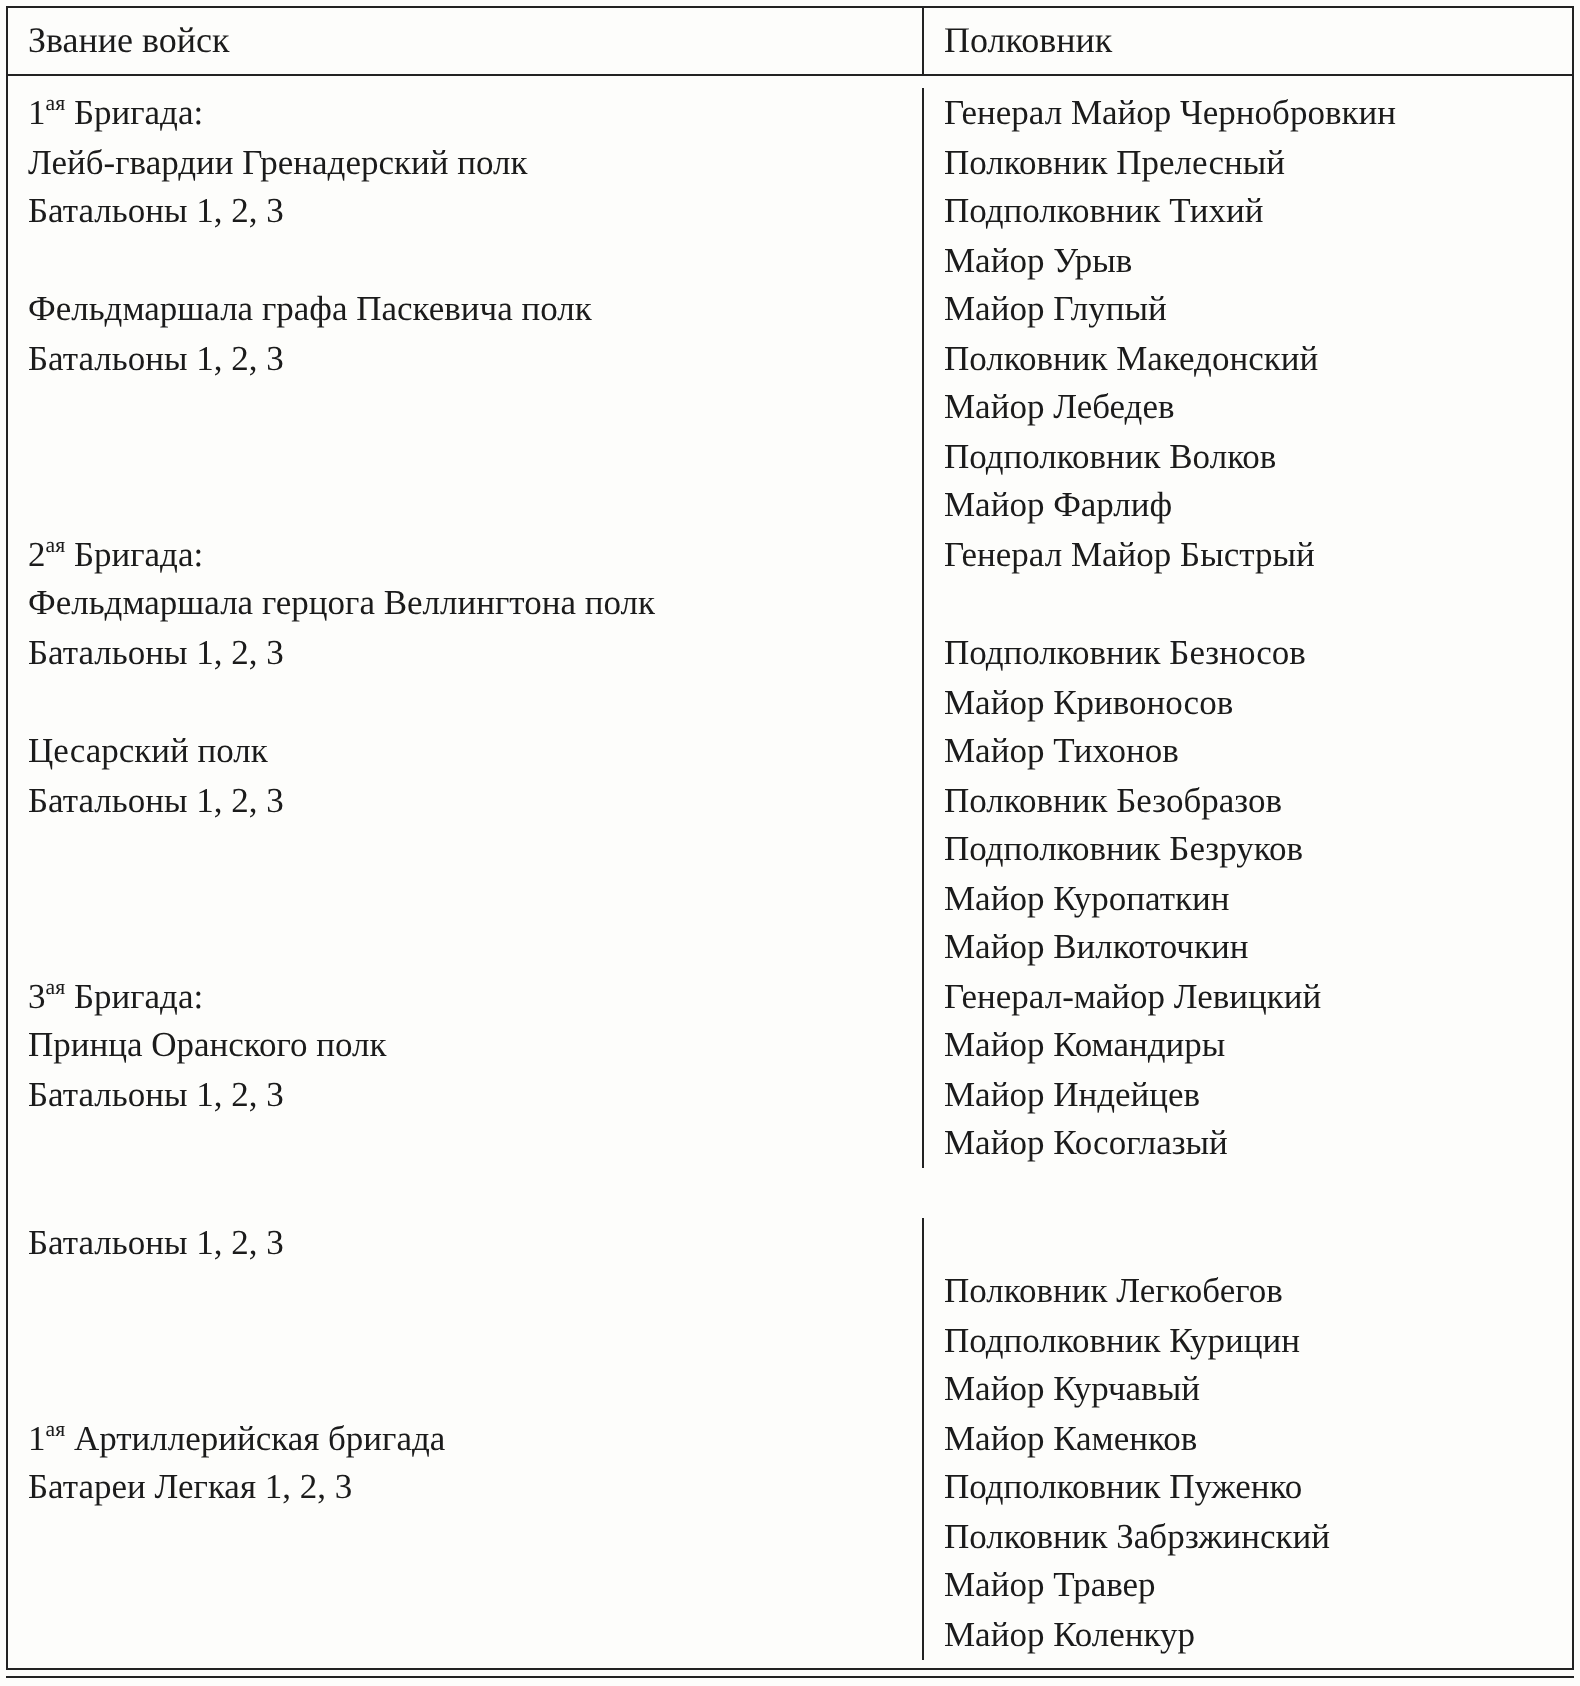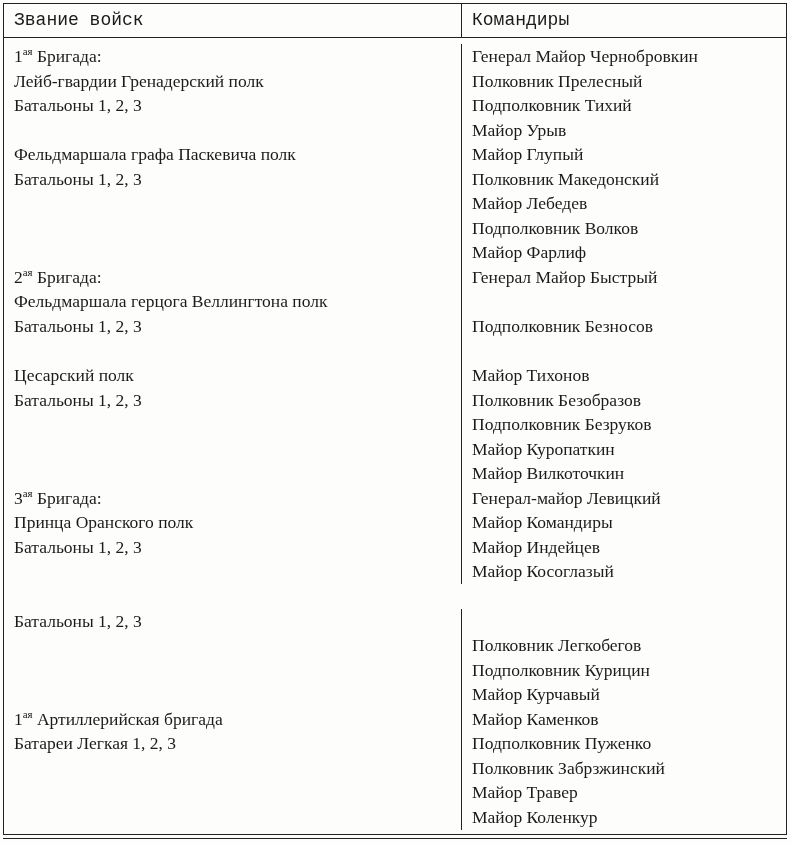--- a/index.html
+++ b/index.html
@@ -19,21 +19,20 @@
     position: absolute;
     left: 3px;
     right: 3px;
     top: 3px;
     border: 1.6px solid var(--rule, #222222);
     background: var(--paper, #fdfdfb);
   }
   .header-row {
     display: flex;
     border-bottom: 1.6px solid var(--rule, #222222);
-    font-family: Liberation Mono, monospace;
   }
   .header-row .cell {
     font-size: 18px;
     line-height: 22px;
     padding: 5px 10px 6px 10px;
   }
   .cell {
     box-sizing: border-box;
     white-space: nowrap;
     overflow: hidden;
@@ -78,21 +77,21 @@
     height: 0;
   }
 </style>
 </head>
 <body>
 
 <div class="page">
   <div class="roster-table">
     <div class="header-row">
       <div class="cell cell-left">Звание войск</div>
-      <div class="cell cell-right">Командиры</div>
+      <div class="cell cell-right">Полковник</div>
     </div>
     <div class="tbody">
         <div class="row">
           <div class="cell cell-left heading"><span>1</span><sup>ая</sup><span> Бригада:</span></div>
           <div class="cell cell-right">Генерал Майор Чернобровкин</div>
         </div>
         <div class="row">
           <div class="cell cell-left">Лейб-гвардии Гренадерский полк</div>
           <div class="cell cell-right">Полковник Прелесный</div>
         </div>
@@ -130,20 +129,21 @@
         </div>
         <div class="row">
           <div class="cell cell-left">Фельдмаршала герцога Веллингтона полк</div>
         </div>
         <div class="row">
           <div class="cell cell-left">Батальоны 1, 2, 3</div>
           <div class="cell cell-right">Подполковник Безносов</div>
         </div>
         <div class="row">
           <div class="cell cell-left"></div>
+          <div class="cell cell-right">Майор Кривоносов</div>
         </div>
         <div class="row">
           <div class="cell cell-left">Цесарский полк</div>
           <div class="cell cell-right">Майор Тихонов</div>
         </div>
         <div class="row">
           <div class="cell cell-left">Батальоны 1, 2, 3</div>
           <div class="cell cell-right">Полковник Безобразов</div>
         </div>
         <div class="row">

